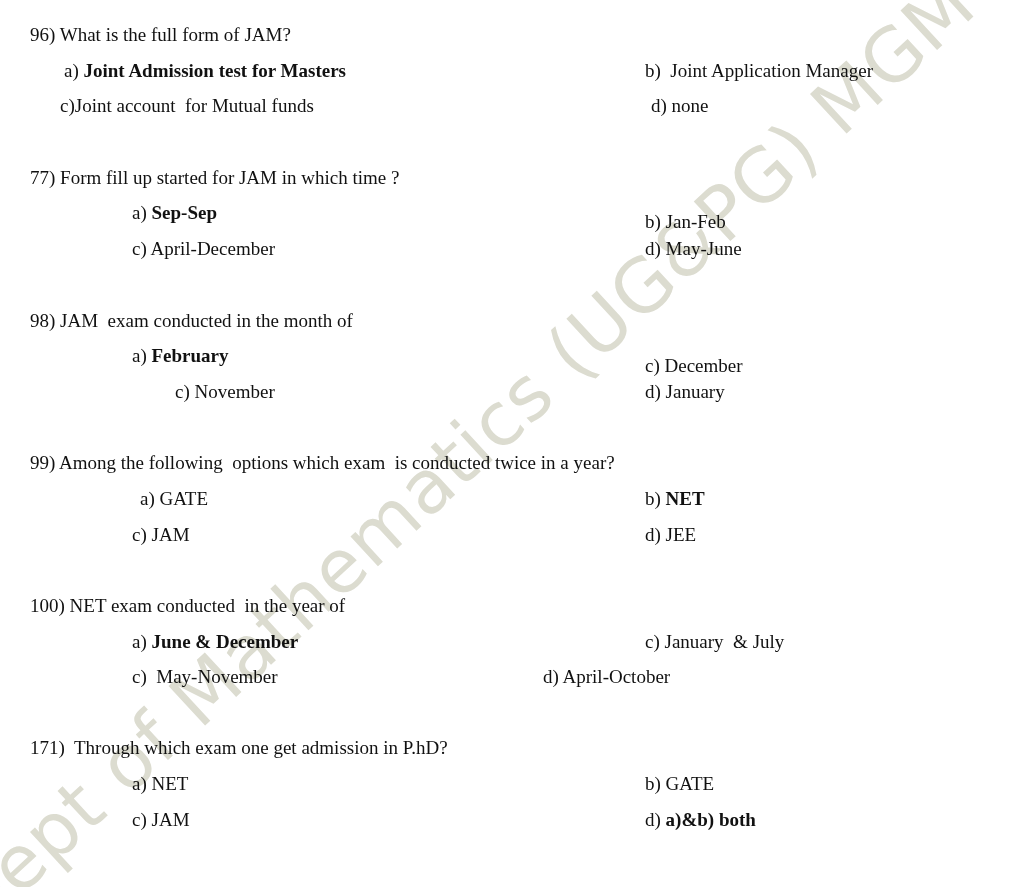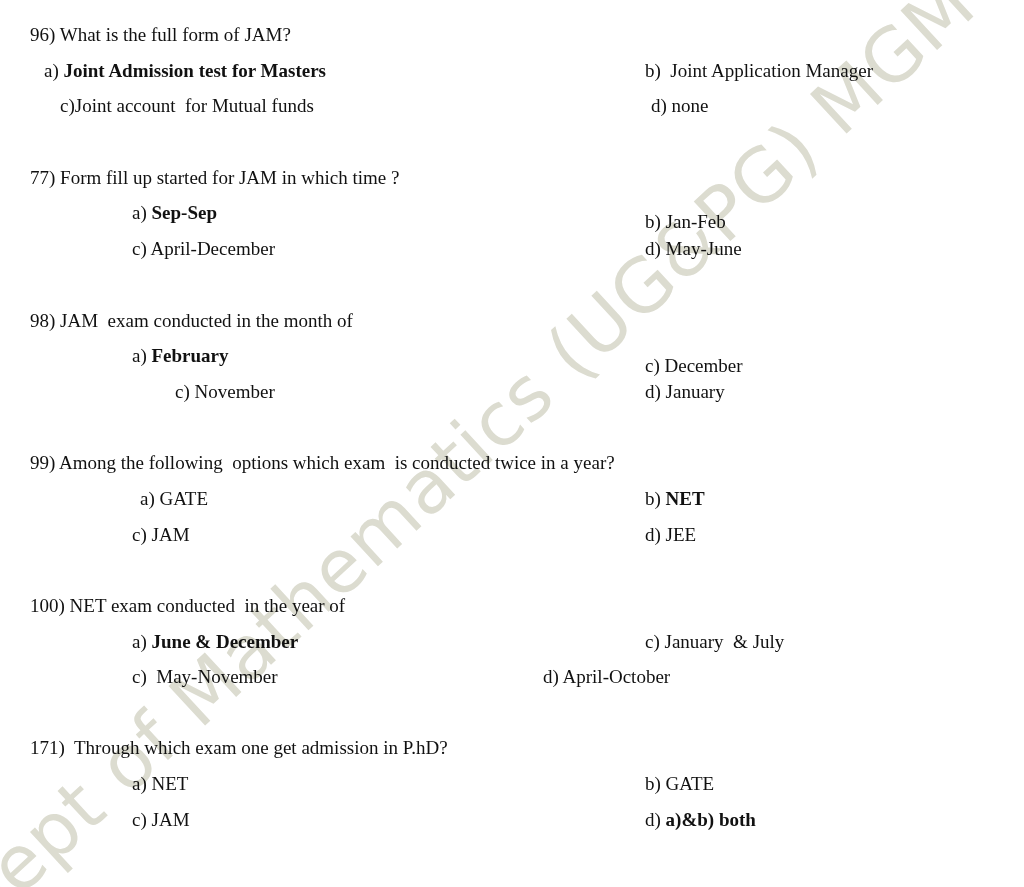--- a/index.html
+++ b/index.html
@@ -38,21 +38,21 @@
     }
     .b { font-weight: bold; }
   </style>
 </head>
 <body>
 
 <div class="watermark">Dept of Mathematics (UG&amp;PG) MGM</div>
 
 <div>
   <div class="line" style="left:30px; top:21px;">96) What is the full form of JAM?</div>
-  <div class="line" style="left:44px; top:57px;"><span>a) </span><span class="b">Joint Admission test for Masters</span></div>
+  <div class="line" style="left:64px; top:57px;"><span>a) </span><span class="b">Joint Admission test for Masters</span></div>
   <div class="line" style="left:645px; top:57px;"><span>b)  </span><span>Joint Application Manager</span></div>
   <div class="line" style="left:60px; top:92px;"><span>c)</span><span>Joint account  for Mutual funds</span></div>
   <div class="line" style="left:651px; top:92px;"><span>d) </span><span>none</span></div>
 </div>
 
 <div>
   <div class="line" style="left:30px; top:164px;">77) Form fill up started for JAM in which time ?</div>
   <div class="line" style="left:132px; top:199px;"><span>a) </span><span class="b">Sep-Sep</span></div>
   <div class="line" style="left:645px; top:208px;text-align:center;"><span>b) </span><span>Jan-Feb</span></div>
   <div class="line" style="left:132px; top:235px;"><span>c) </span><span>April-December</span></div>

